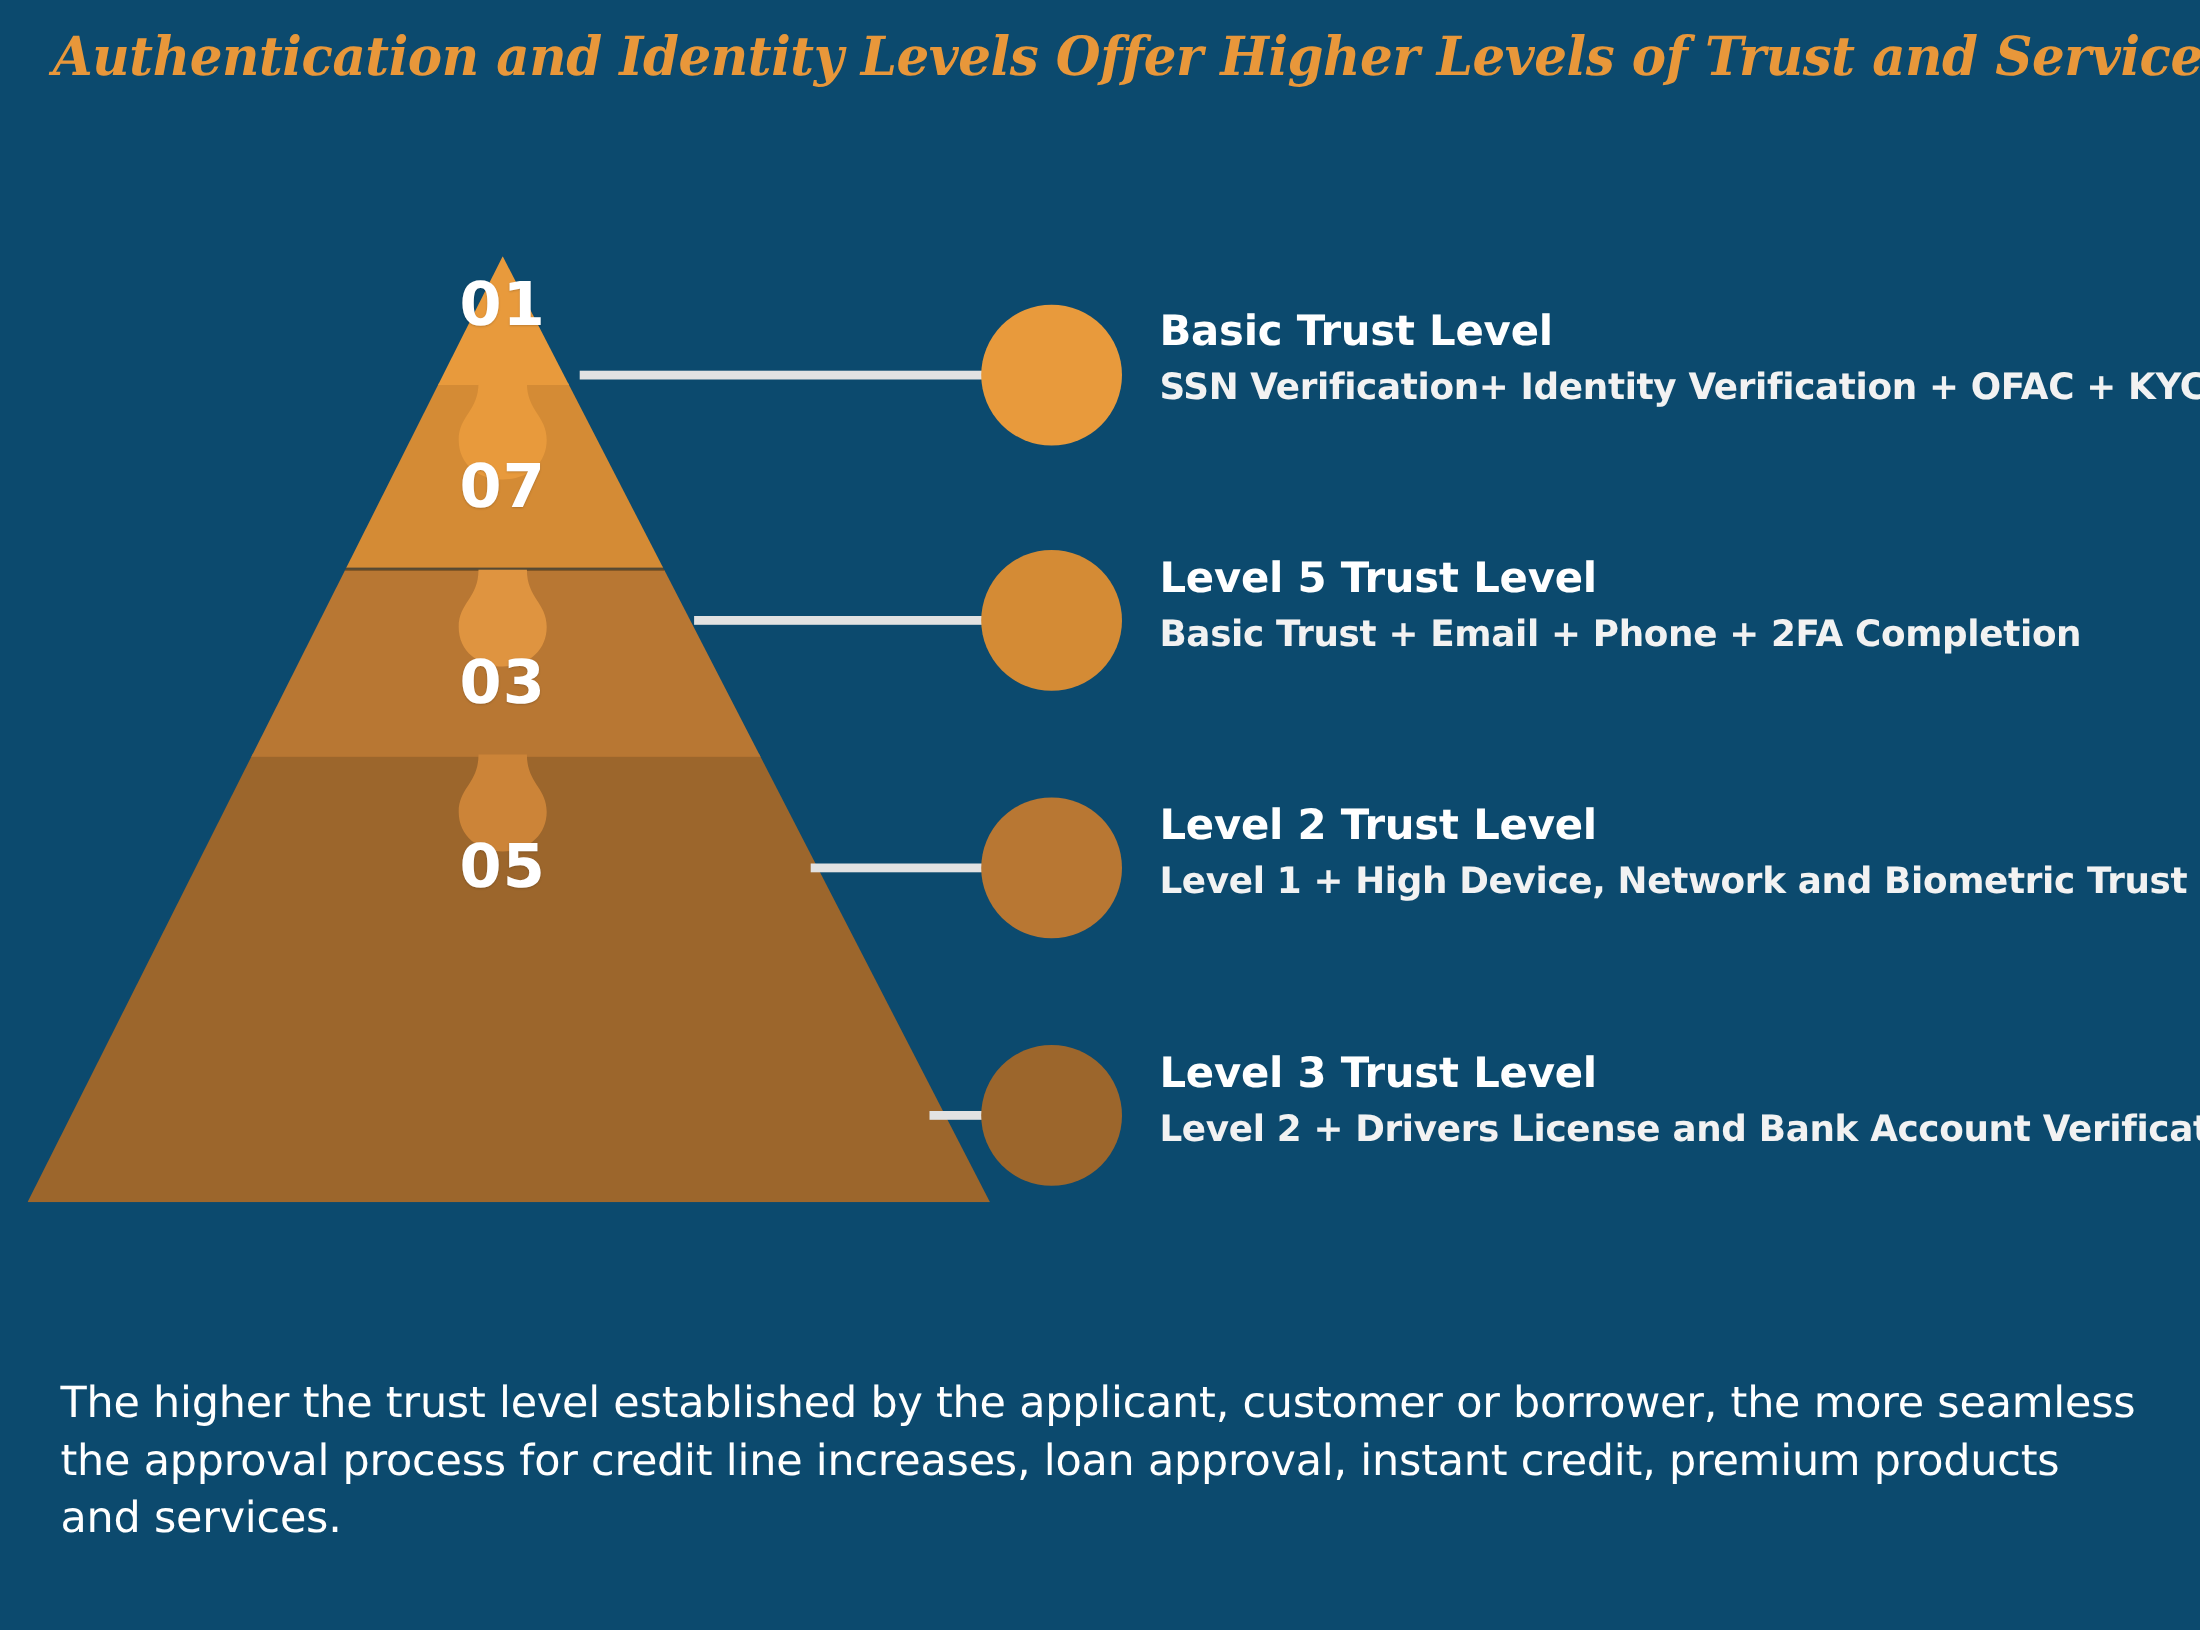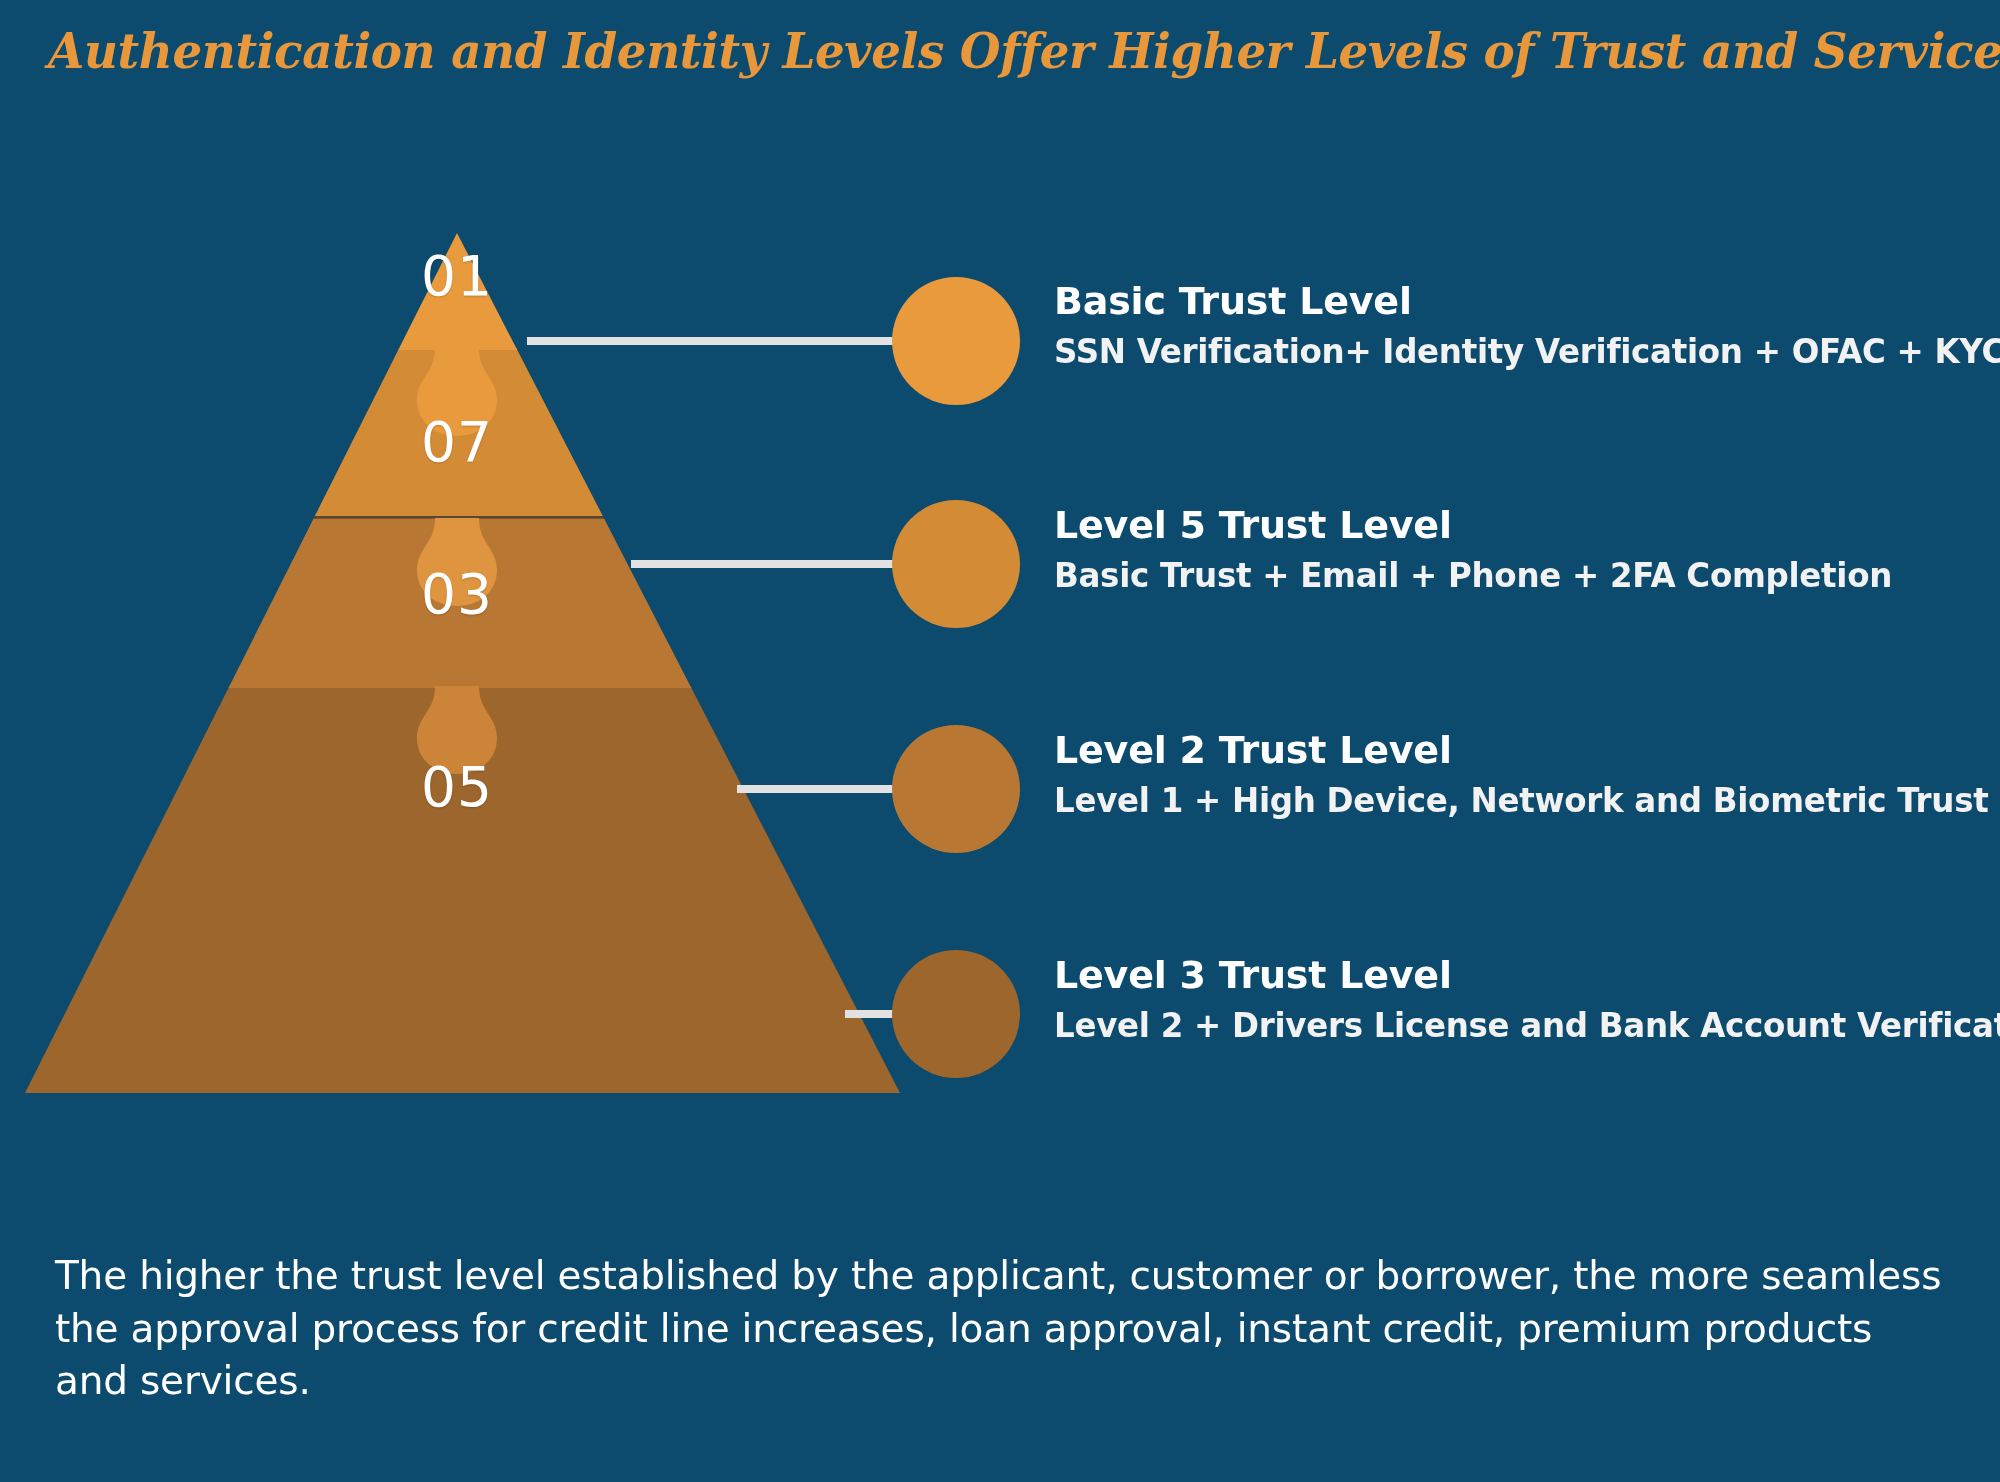--- a/index.html
+++ b/index.html
@@ -35,21 +35,21 @@
   #pyramid-wrap {
     position:absolute;
     left:0px; top:180px;
     width:960px; height:940px;
   }
   #pyramid-svg { display:block; }
 
   .tier-num {
     position:absolute;
     font-family:"DejaVu Sans", "Liberation Sans", sans-serif;
-    font-weight:400;
+    font-weight:700;
     font-size:55px;
     color:#ffffff;
     letter-spacing:1px;
     text-align:center;
     width:200px;
     transform:translateX(-50%);
     text-shadow:0 1px 2px rgba(0,0,0,0.18);
   }
 
   
@@ -147,21 +147,21 @@
           <use href="#knobShape" fill="#DF9440"></use>
         </g>
         <g transform="translate(457,506)">
           <use href="#knobShape" fill="#CC8438"></use>
         </g>
       </g>
     </svg>
 
     <div class="tier-num" style="left:457px; top:64px;">01</div>
     <div class="tier-num" style="left:457px; top:230px;">07</div>
-    <div class="tier-num" style="left:457px; top:382px;">03</div>
+    <div class="tier-num" style="left:457px; top:408px;">03</div>
     <div class="tier-num" style="left:457px; top:575px;">05</div>
   </div>
 
   <div class="connector" style="left:527px; top:337px; width:372px;"></div>
   <div class="connector" style="left:631px; top:560px; width:268px;"></div>
   <div class="connector" style="left:737px; top:785px; width:162px;"></div>
   <div class="connector" style="left:845px; top:1010px; width:54px;"></div>
 
   <div class="node-circle" style="left:892px; top:277px; background:#E89A3C;"></div>
   <div class="node-circle" style="left:892px; top:500px; background:#D48B35;"></div>

